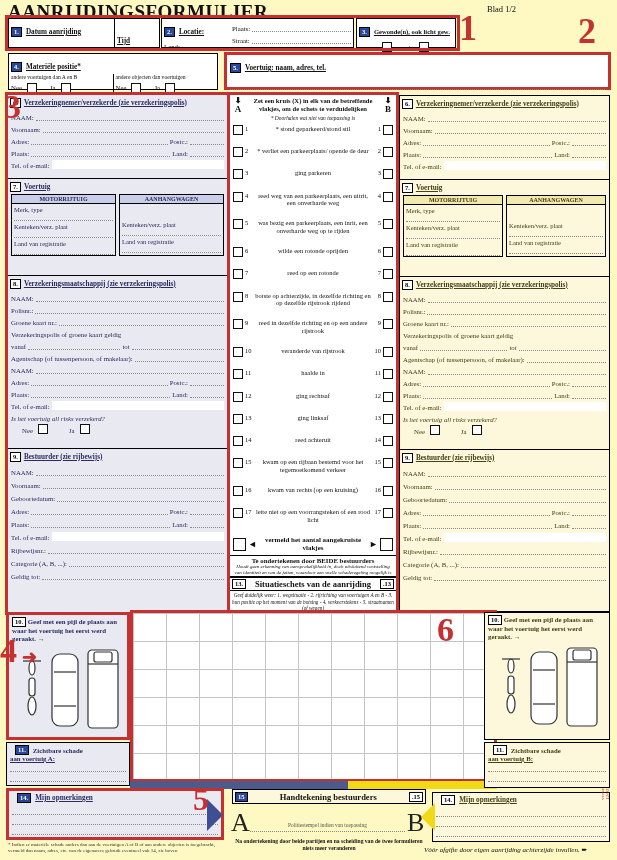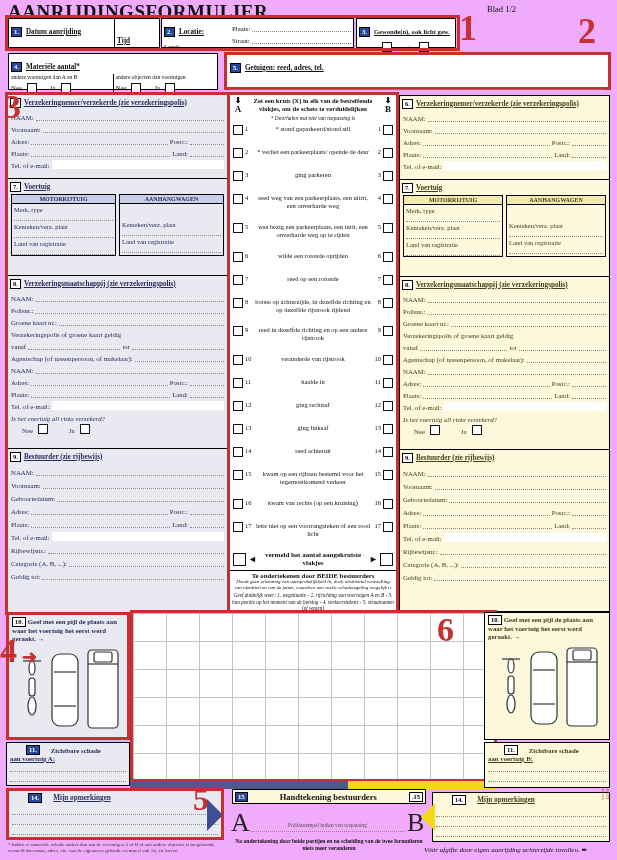--- a/index.html
+++ b/index.html
@@ -1,16 +1,16 @@
 <!DOCTYPE html>
 <html><head>
 <meta charset="utf-8">
 <style>
   html,body{margin:0;padding:0;background:#fff;}
-  #page{position:relative;width:617px;height:860px;background:#f0abfc;
+  #page{position:relative;width:617px;height:860px;background:#fef9c3;
         font-family:"Liberation Serif",serif;color:#111;overflow:hidden;}
   .abs{position:absolute;}
   .bx{border:1px solid #000;background:#fff;box-sizing:border-box;}
   .redbx{border:3px solid #c53030;box-sizing:border-box;}
   .redframe{position:absolute;border:3px solid #c53030;box-sizing:border-box;pointer-events:none;}
   .num{display:inline-block;background:#27489b;color:#fff;border:1px solid #000;
        font-size:6.5px;line-height:8px;padding:0 2px;font-weight:bold;}
   .numw{display:inline-block;background:#fff;color:#000;border:1px solid #000;
         font-size:6.5px;line-height:8px;padding:0 2px;font-weight:bold;}
   .st{font-weight:bold;text-decoration:underline;font-size:7.2px;}
@@ -61,21 +61,21 @@
   .tsignT{font-size:6.8px;font-weight:bold;text-align:center;border-top:1px solid #000;padding-top:1px;}
   .tsignN{font-size:5px;font-style:italic;text-align:center;line-height:1.15;padding:0 2px 1px;}
   .skhdr{display:flex;align-items:center;gap:3px;border-top:2px solid #000;border-bottom:1px solid #000;padding:1px 2px;}
   .sktitle{flex:1;text-align:center;font-weight:bold;font-size:8.5px;}
   .skcap{font-size:5.2px;font-style:italic;text-align:center;line-height:1.2;padding:1px 2px;}
   
   .impact-title{font-size:6.8px;font-weight:bold;line-height:1.25;padding:2px 3px;}
   .dmg-title{font-size:6.8px;font-weight:bold;padding:2px 3px 0;}
   .dmg-sub{font-size:6.8px;font-weight:bold;text-decoration:underline;padding:0 3px;}
   .dmgline{border-bottom:1px dotted #8a8a8a;height:9px;margin:0 3px;}
-  .remtitle{display:flex;align-items:center;gap:11px;padding:2px 19px;}
+  .remtitle{display:flex;align-items:center;gap:4px;padding:2px 8px;}
   .chevR{position:absolute;right:-2px;top:8px;width:0;height:0;
          border-top:16px solid transparent;border-bottom:16px solid transparent;border-left:16px solid #3e4f94;}
   .chevL{position:absolute;left:-12px;top:10px;width:0;height:0;
          border-top:14px solid transparent;border-bottom:14px solid transparent;border-right:14px solid #f2d918;}
   .gridbg{background-image:
      repeating-linear-gradient(to right,#c4c4c4 0 1px,transparent 1px 33px),
      repeating-linear-gradient(to bottom,#c4c4c4 0 1px,transparent 1px 28px);}
   .sigAB{font-size:26px;font-family:"Liberation Serif",serif;color:#222;line-height:1;}
   .bignote{font-size:5.6px;font-weight:bold;text-align:center;line-height:1.25;}
   .tiny{font-size:5px;line-height:1.25;}
@@ -133,21 +133,21 @@
     </div>
   </div>
 
   <div class="redframe" style="left:5px;top:15px;width:455px;height:36px;"></div>
   <div class="annot" style="left:459px;top:10px;font-size:36px;">1</div>
   <div class="annot" style="left:578px;top:13px;font-size:36px;">2</div>
 
   <div class="abs bx" style="left:8px;top:53px;width:210px;height:37px;">
     <div style="padding:1px 2px;">
       <span class="num">4.</span>
-      <span class="st">Materiële aantal*</span>
+      <span class="st">Materiële positie*</span>
     </div>
     <div style="display:flex;">
       <div style="flex:1;border-right:1px solid #000;padding:0 2px;">
         <div class="tiny" style="font-size:5.6px;">andere voertuigen dan A en B</div>
         <div style="display:flex;gap:5px;align-items:center;margin-top:2px;">
           <span class="lbl">Nee</span>
           <span class="cb"></span>
           <span class="lbl" style="margin-left:8px;">Ja</span>
           <span class="cb"></span>
         </div>
@@ -159,21 +159,21 @@
           <span class="cb"></span>
           <span class="lbl" style="margin-left:8px;">Ja</span>
           <span class="cb"></span>
         </div>
       </div>
     </div>
   </div>
 
   <div class="abs redbx" style="left:224px;top:52px;width:387px;height:38px;background:#fff;padding:1px 3px;">
     <span class="num">5.</span>
-    <span class="st">Getuigen: reed, adres, tel.</span>
+    <span class="st">Voertuig: naam, adres, tel.</span>
     <div class="dots" style="margin-top:7px;"></div>
     <div class="dots" style="margin-top:9px;"></div>
   </div>
 
   <div class="vcol colA">
 
     <div class="vsec" style="height:82px;border-top:none;">
       <div class="sechdr">
           <span class="numw">6.</span>
         <span class="st">Verzekeringnemer/verzekerde (zie verzekeringspolis)</span>
@@ -474,20 +474,25 @@
         <span class="cb cbig"></span>
         <span class="tarrow">◄</span>
         <span class="tt" style="font-weight:bold;font-size:7px;">vermeld het aantal aangekruiste vlakjes</span>
         <span class="tarrow">►</span>
         <span class="cb cbig"></span>
       </div>
     </div>
 
     <div class="tsignT">Te ondertekenen door BEIDE bestuurders</div>
     <div class="tsignN">Houdt geen erkenning van aansprakelijkheid in, doch uitsluitend vaststelling van identiteit en van de feiten, waardoor een snelle schaderegeling mogelijk is</div>
+    <div class="skhdr">
+      <span class="numw">13.</span>
+      <span class="sktitle">Situatieschets van de aanrijding</span>
+      <span class="numw">.13</span>
+    </div>
     <div class="skcap">Geef duidelijk weer: 1. wegsituatie - 2. rijrichting van voertuigen A en B - 3. hun positie op het moment van de botsing - 4. verkeerstekens - 5. straatnamen (of wegen)</div>
   </div>
   <div class="redframe" style="left:227px;top:92px;width:172px;height:523px;"></div>
 
   <div class="vcol colB">
 
     <div class="vsec" style="height:82px;border-top:none;">
       <div class="sechdr">
           <span class="numw">6.</span>
         <span class="st">Verzekeringnemer/verzekerde (zie verzekeringspolis)</span>

